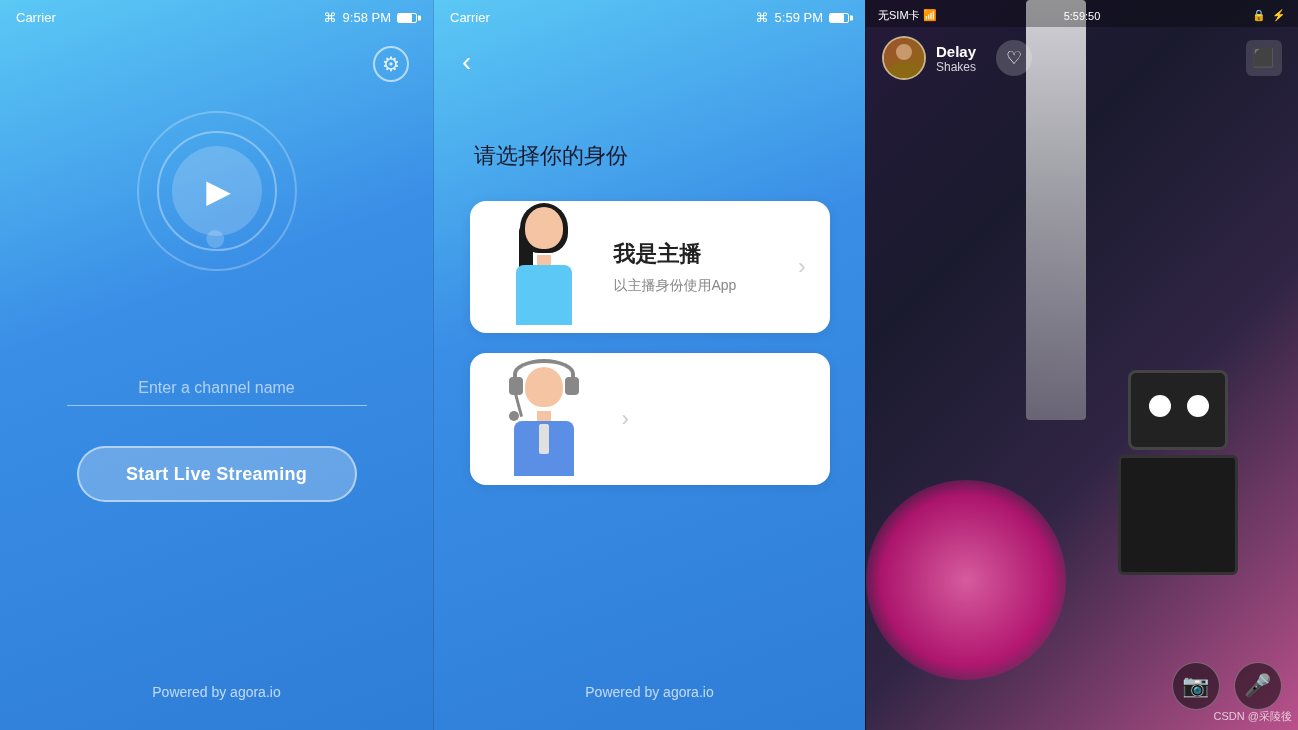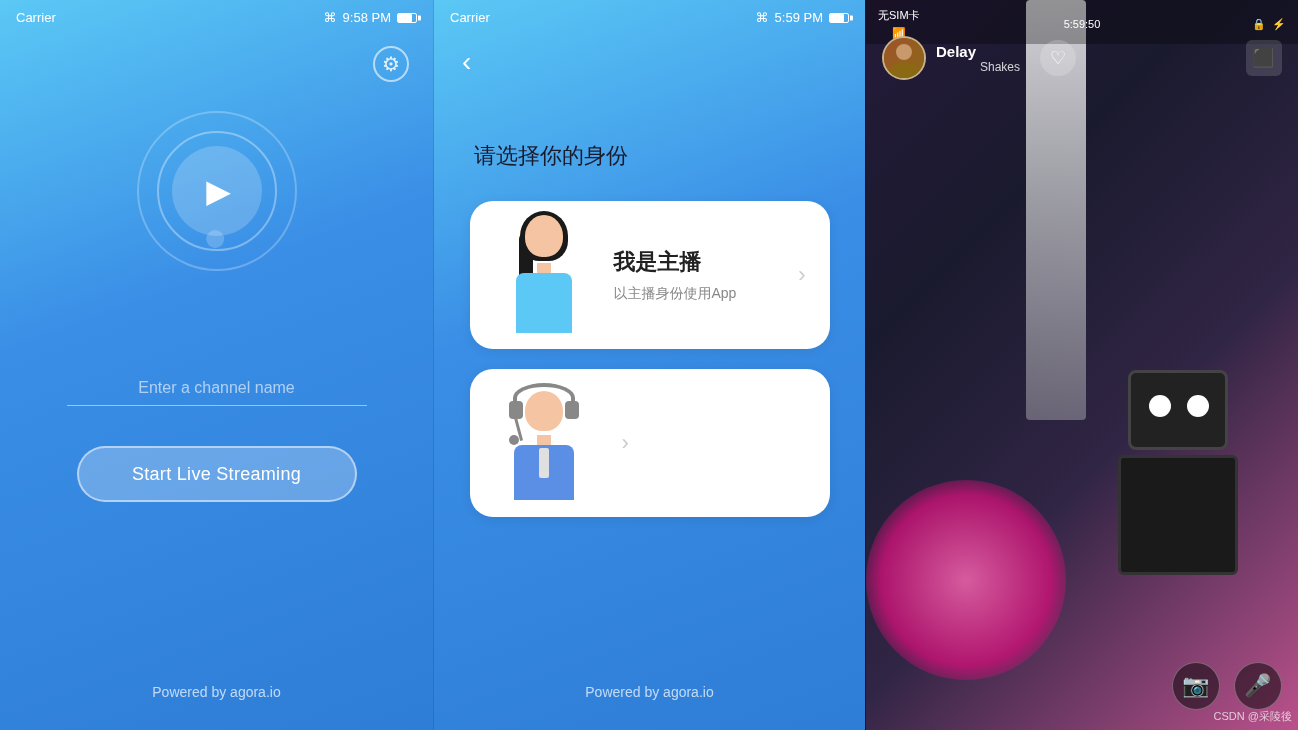--- a/index.html
+++ b/index.html
@@ -122,21 +122,21 @@
     }
     .start-btn {
       margin-top: 40px;
       width: 280px;
       height: 56px;
       background: rgba(255,255,255,0.25);
       border: 2px solid rgba(255,255,255,0.5);
       border-radius: 30px;
       color: white;
       font-size: 18px;
-      font-weight: 400;
+      font-weight: 700;
       cursor: pointer;
       letter-spacing: 0.3px;
     }
     .powered-by {
       position: absolute;
       bottom: 30px;
       color: rgba(255,255,255,0.7);
       font-size: 14px;
     }
 
@@ -164,23 +164,23 @@
       margin-top: 110px;
       width: 100%;
       padding-left: 40px;
       color: #1a1a2e;
       font-size: 22px;
       font-weight: 500;
       margin-bottom: 30px;
     }
     .role-card {
       width: 360px;
-      height: 148px;
+      height: 132px;
       background: white;
-      border-radius: 23px;
+      border-radius: 16px;
       display: flex;
       align-items: center;
       padding: 20px 24px;
       margin-bottom: 20px;
       cursor: pointer;
       box-shadow: 0 2px 12px rgba(0,0,0,0.08);
       position: relative;
     }
     .role-illustration {
       width: 100px;
@@ -378,21 +378,20 @@
       top: 0;
       left: 0;
       z-index: 10;
       background: rgba(0,0,0,0.3);
     }
     .status-bar3-left {
       display: flex;
       align-items: center;
       gap: 4px;
       font-size: 11px;
-      flex-direction: column;
     }
     .status-bar3-right {
       display: flex;
       align-items: center;
       gap: 6px;
       font-size: 11px;
     }
     .live-bg {
       position: absolute;
       top: 0; left: 0;
@@ -512,21 +511,20 @@
     .user-text-info {
       color: white;
     }
     .user-name {
       font-size: 15px;
       font-weight: 600;
     }
     .user-sub {
       font-size: 12px;
       opacity: 0.8;
-      margin-left: 44px;
     }
     .heart-btn {
       background: rgba(255,255,255,0.2);
       border: none;
       border-radius: 50%;
       width: 36px;
       height: 36px;
       display: flex;
       align-items: center;
       justify-content: center;

